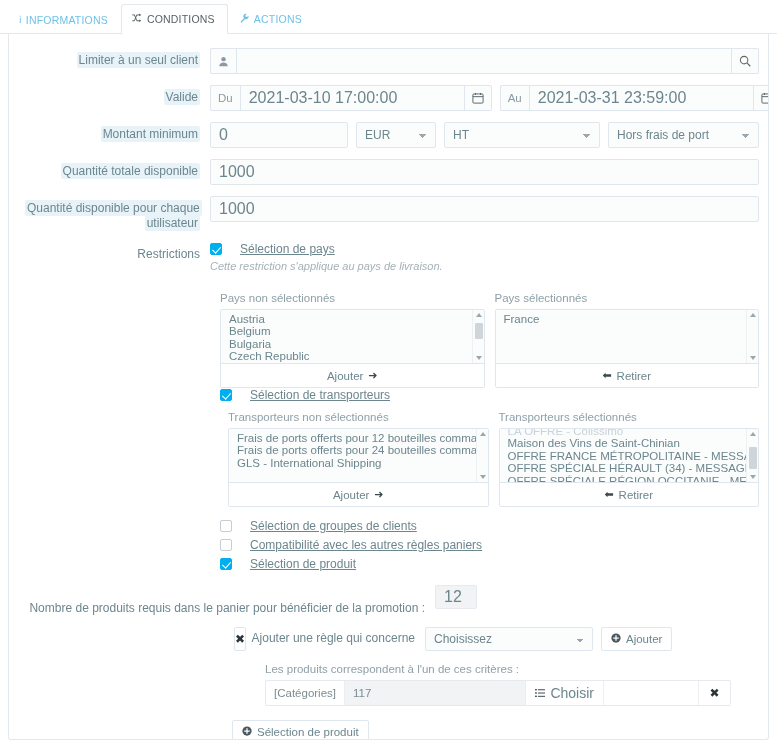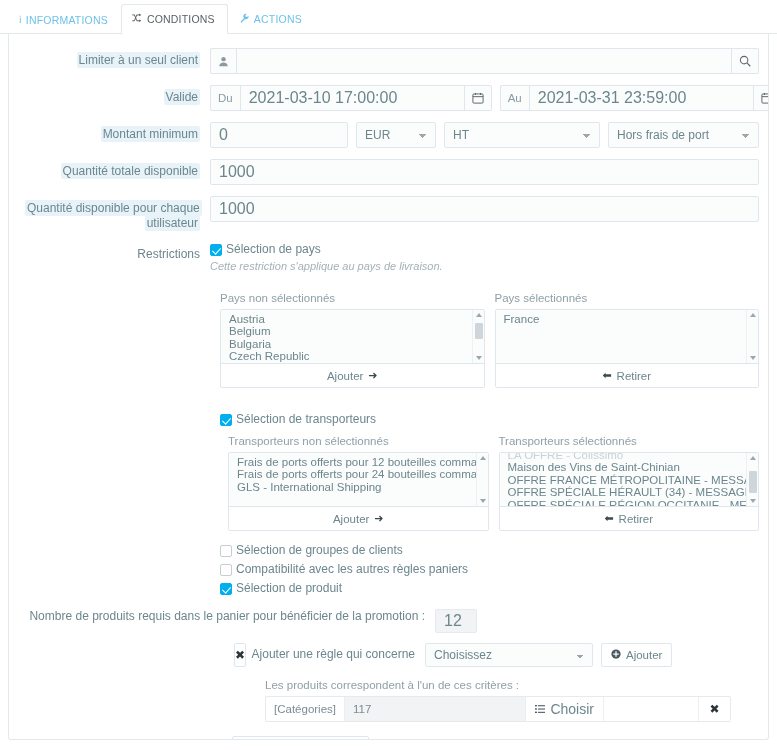--- a/index.html
+++ b/index.html
@@ -131,21 +131,21 @@
     appearance: none;
     background-image:
       linear-gradient(45deg, transparent 50%, #9aa7ad 50%),
       linear-gradient(135deg, #9aa7ad 50%, transparent 50%);
     background-position: calc(100% - 12px) 11px, calc(100% - 8px) 11px;
     background-size: 4px 4px, 4px 4px;
     background-repeat: no-repeat;
   }
 
   
-  .cbline { display: flex; align-items: flex-end; gap: 4px; margin-bottom: 5px; }
+  .cbline { display: flex; align-items: center; gap: 18px; margin-bottom: 5px; text-decoration: underline; }
   .cbox {
     width: 12px; height: 12px;
     border: 1px solid #c5ced4;
     border-radius: 2px;
     background: #ffffff;
     display: inline-block;
     position: relative;
     flex: 0 0 12px;
     cursor: pointer;
   }
@@ -461,21 +461,21 @@
             </div>
             <div class="dbtn">
               <span class="ar">⬅</span>
               <span>Retirer</span>
             </div>
           </div>
         </div>
       </div>
     </div>
 
-    <div style="padding-left:195px; margin-top:24px;">
+    <div style="padding-left:195px; margin-top:0;">
       <div class="cbline" style="margin-bottom:9px;">
         <span class="cbox on"></span>
         <span class="cblabel">Sélection de transporteurs</span>
       </div>
       <div class="dual" style="margin-left:8px;">
         <div class="dcol">
           <div class="dtitle">Transporteurs non sélectionnés</div>
           <div class="dbox">
             <div class="dlist">
               <div class="inner">
@@ -531,21 +531,21 @@
       </div>
       <div class="cbline">
         <span class="cbox on"></span>
         <span class="cblabel">Sélection de produit</span>
       </div>
     </div>
 
     <div style="margin-top:14px;">
 
       <div class="prow">
-        <div class="plabel" style="width:410px; flex:0 0 410px;">Nombre de produits requis dans le panier pour bénéficier de la promotion :</div>
+        <div class="plabel" style="width:410px; flex:0 0 410px;margin-top:16px;">Nombre de produits requis dans le panier pour bénéficier de la promotion :</div>
         <input class="inp plain" style="flex: 0 0 42px; height: 24px; background: rgb(242, 243, 245); border-color: rgb(230, 234, 238);" type="text" value="12">
       </div>
 
       <div class="prow" style="align-items:center; margin-bottom:12px;">
         <div style="width:210px; flex:0 0 210px; display:flex; justify-content:flex-start; padding-left:209px;">
           <span class="xbtn">
             <span>✖</span>
           </span>
         </div>
         <div class="plabel" style="flex:0 0 190px; width:190px;">Ajouter une règle qui concerne</div>

